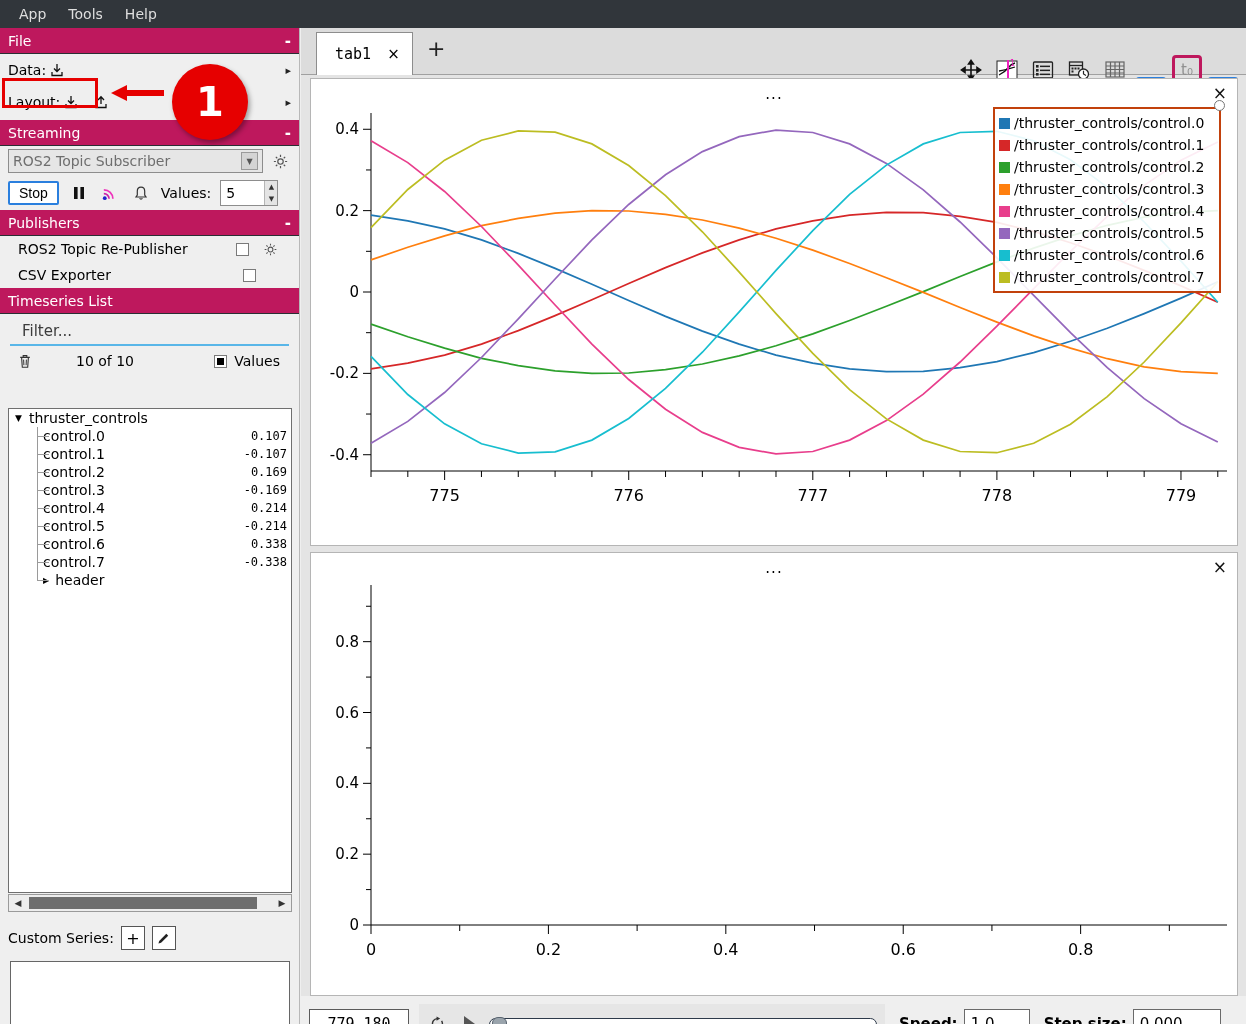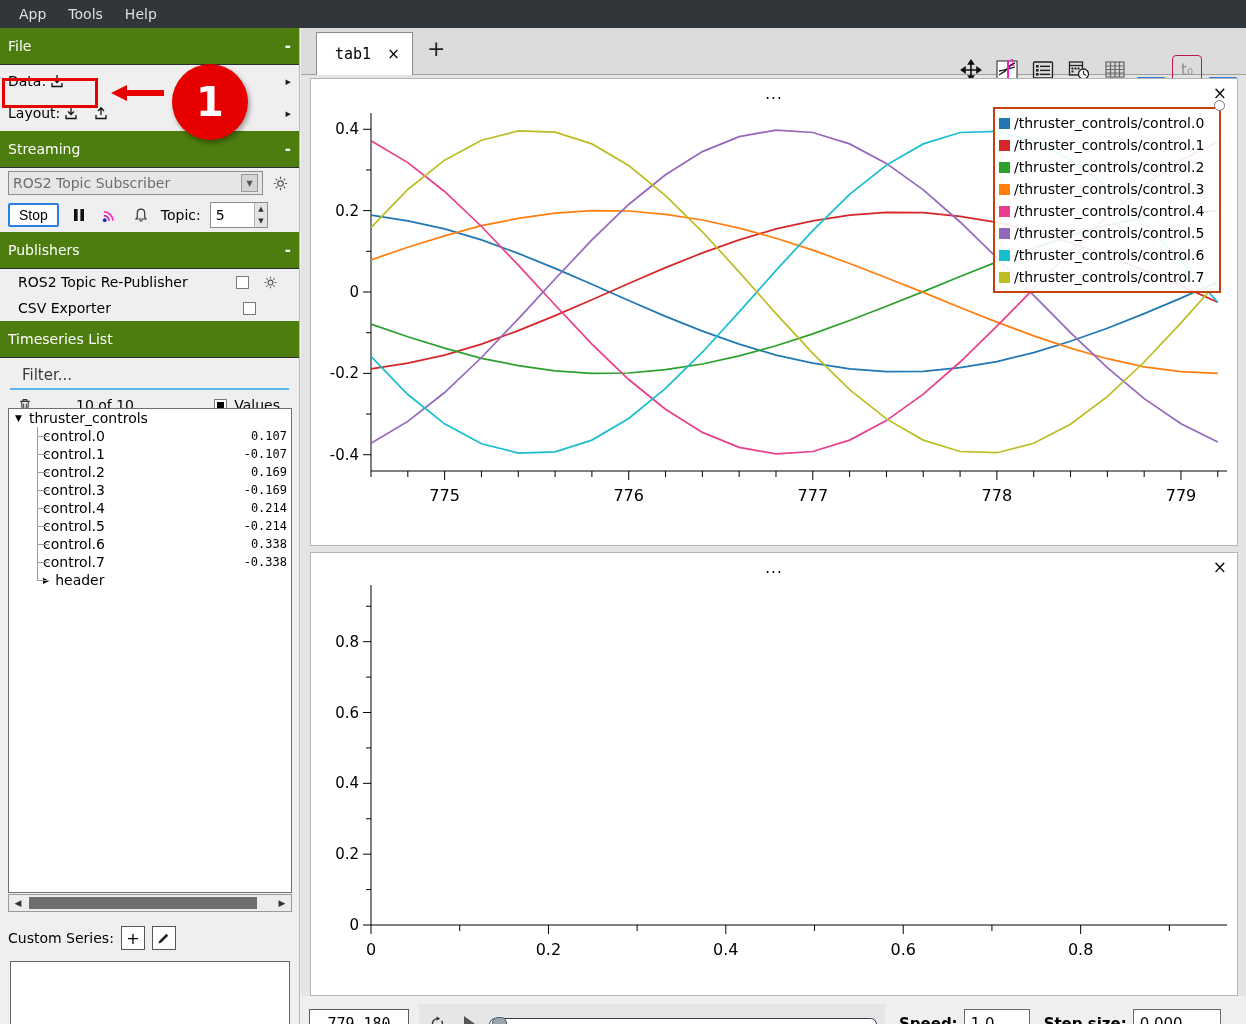--- a/index.html
+++ b/index.html
@@ -21,21 +21,21 @@
     display:flex; align-items:center; padding-left:10px; gap:4px;
   }
   .menubar .mi { padding: 3px 9px; font-size:14px; color:#dfdfdf; }
 
   
   .leftpanel {
     position:absolute; left:0; top:28px; width:300px; height:996px;
     background:#efefef; border-right:1px solid #b8b8b8;
   }
   .section-header {
-    background:#4d7c0f; color:#ffffff; height:37px;
+    background:#be185d; color:#ffffff; height:26px;
     display:flex; align-items:center; justify-content:space-between;
     padding:0 8px 0 8px; font-size:14px;
     border-bottom:1px solid #2a2e33;
   }
   .section-header .minus { font-size:15px; font-weight:bold; line-height:10px;}
   .row { display:flex; align-items:center; height:32px; padding:0 8px; }
   .row .lbl { font-size:14px; }
   .icon-btn { display:inline-flex; align-items:center; justify-content:center;
       width:22px; height:22px; }
   .arrow-right { margin-left:auto; font-size:11px; color:#222; }
@@ -250,21 +250,21 @@
           <path d="M3 5.2 A9.5 9.5 0 0 1 12.6 14.6" fill="none" stroke="#ee33bb" stroke-width="1.8"></path>
         </svg>
       </span>
       <span class="icon-btn">
         <svg width="16" height="17" viewBox="0 0 16 17">
           <path d="M8 2.2 C5.4 2.2 4.3 4.1 4.3 6.2 L4.3 10 L3 12 L13 12 L11.7 10 L11.7 6.2
                    C11.7 4.1 10.6 2.2 8 2.2 Z" fill="none" stroke="#333" stroke-width="1.2"></path>
           <path d="M6.6 13.2 A1.6 1.6 0 0 0 9.4 13.2" fill="none" stroke="#333" stroke-width="1.2"></path>
         </svg>
       </span>
-      <span style="font-size:14px;">Topic:</span>
+      <span style="font-size:14px;">Values:</span>
       <span class="spin">
         <input readonly="" value="5" style="">
         <span class="arrows">
           <div>▲</div>
           <div>▼</div>
         </span>
       </span>
     </div>
 
     <div class="section-header">
@@ -461,21 +461,21 @@
             </g>
           </svg>
         </div>
         <div class="tbtn active">
           <svg width="22" height="22" viewBox="0 0 24 24">
             <path d="M9.5 14.5 L14.5 9.5" stroke="#111" stroke-width="2.2" fill="none"></path>
             <path d="M13 17 A4.2 4.2 0 0 1 7 11 L9 9" stroke="#111" stroke-width="2.2" fill="none"></path>
             <path d="M11 7 A4.2 4.2 0 0 1 17 13 L15 15" stroke="#111" stroke-width="2.2" fill="none"></path>
           </svg>
         </div>
-        <div class="tbtn" style="border:1px solid #be185d;color:#909090;font-size:15px;border-radius:4px;">
+        <div class="tbtn" style="border:3px solid #be185d;color:#909090;font-size:15px;border-radius:4px;">
           <span>t₀</span>
         </div>
         <div class="tbtn active" style="font-size:13px;">
           <span>1:1</span>
         </div>
       </div>
     </div>
 
     <div class="plotarea">
       <div class="plot-title">...</div>

